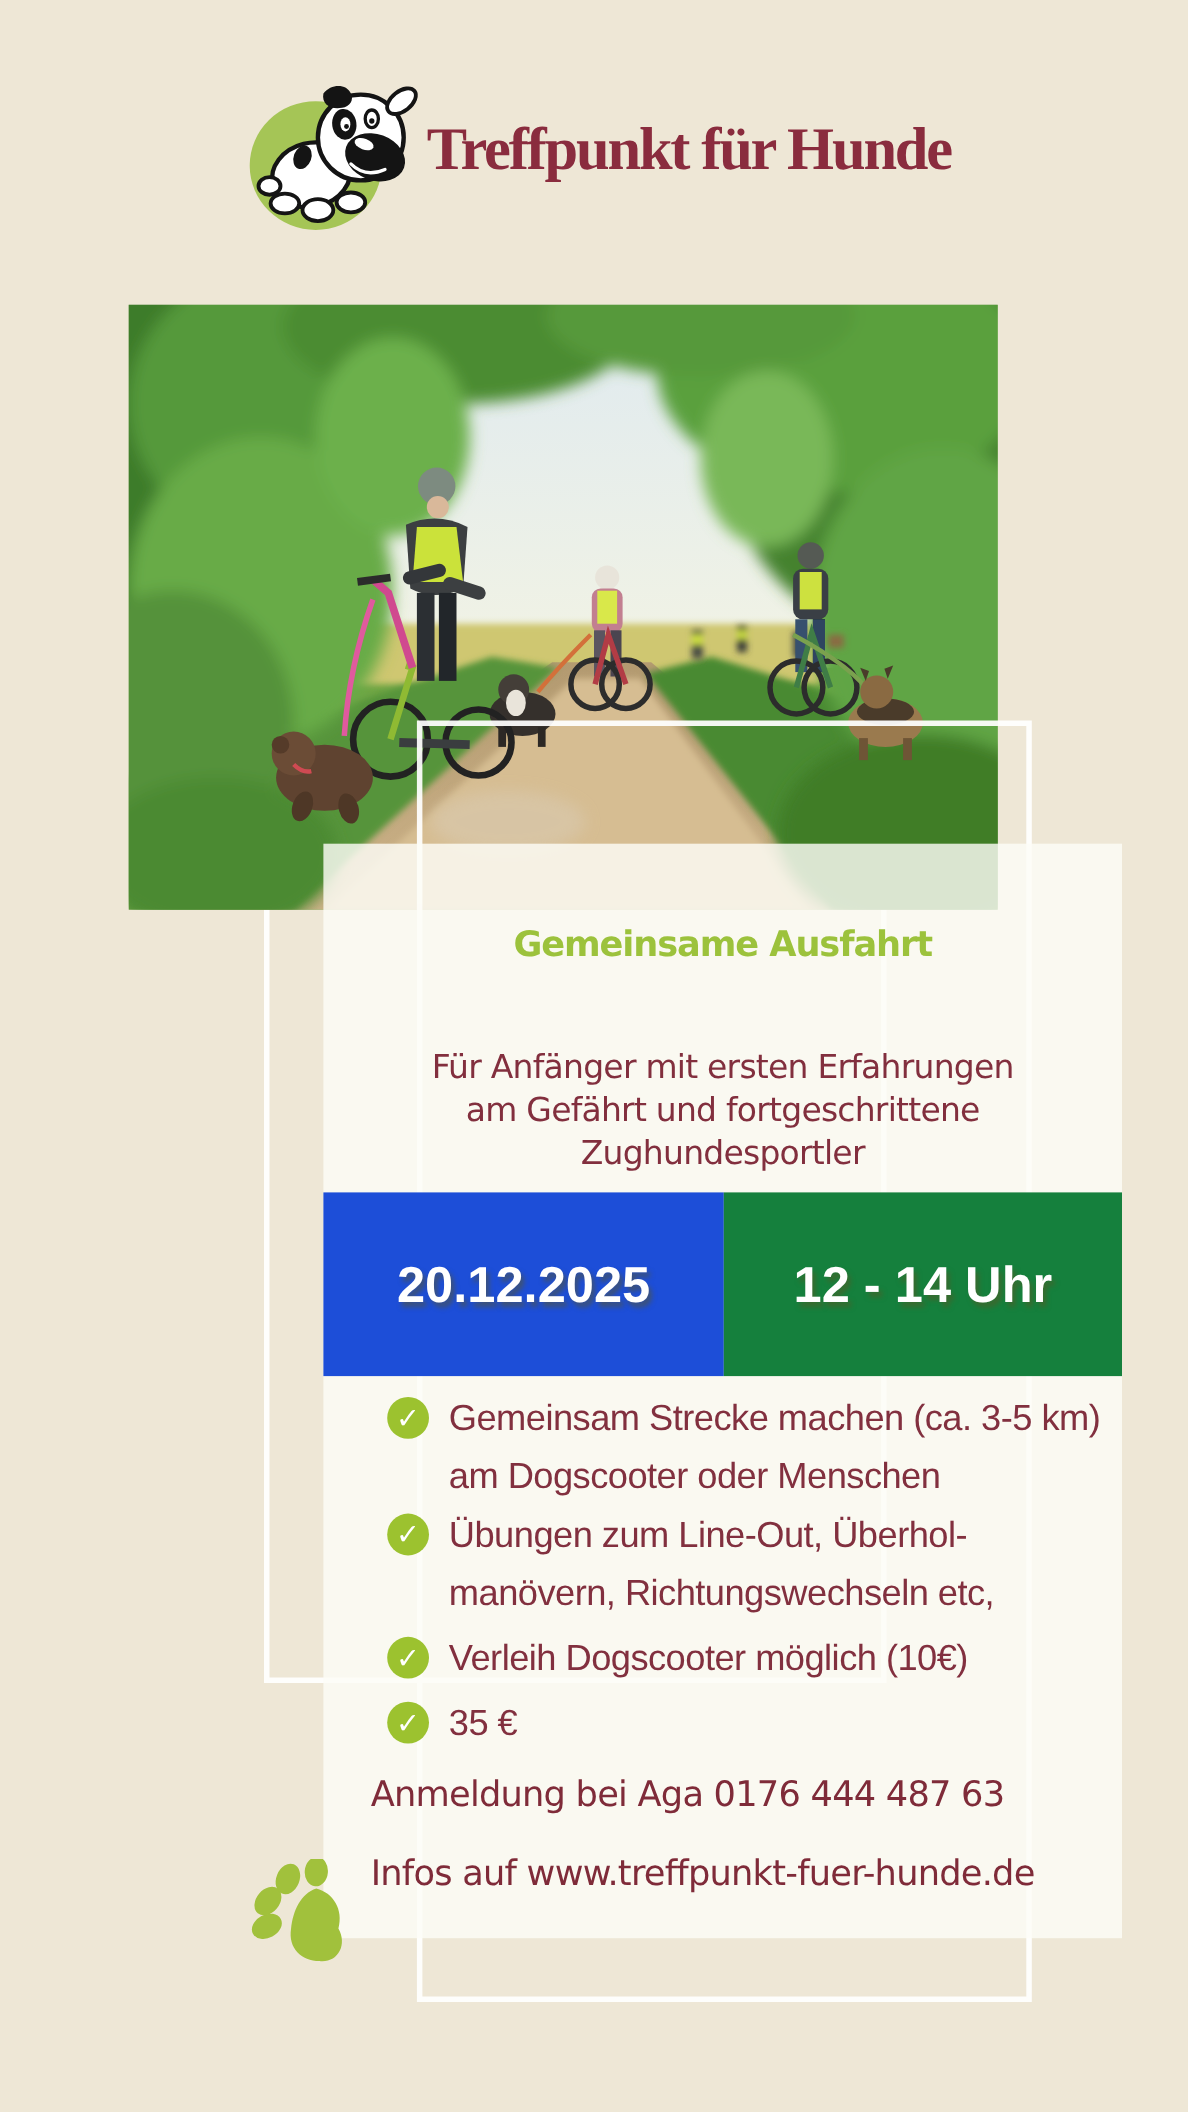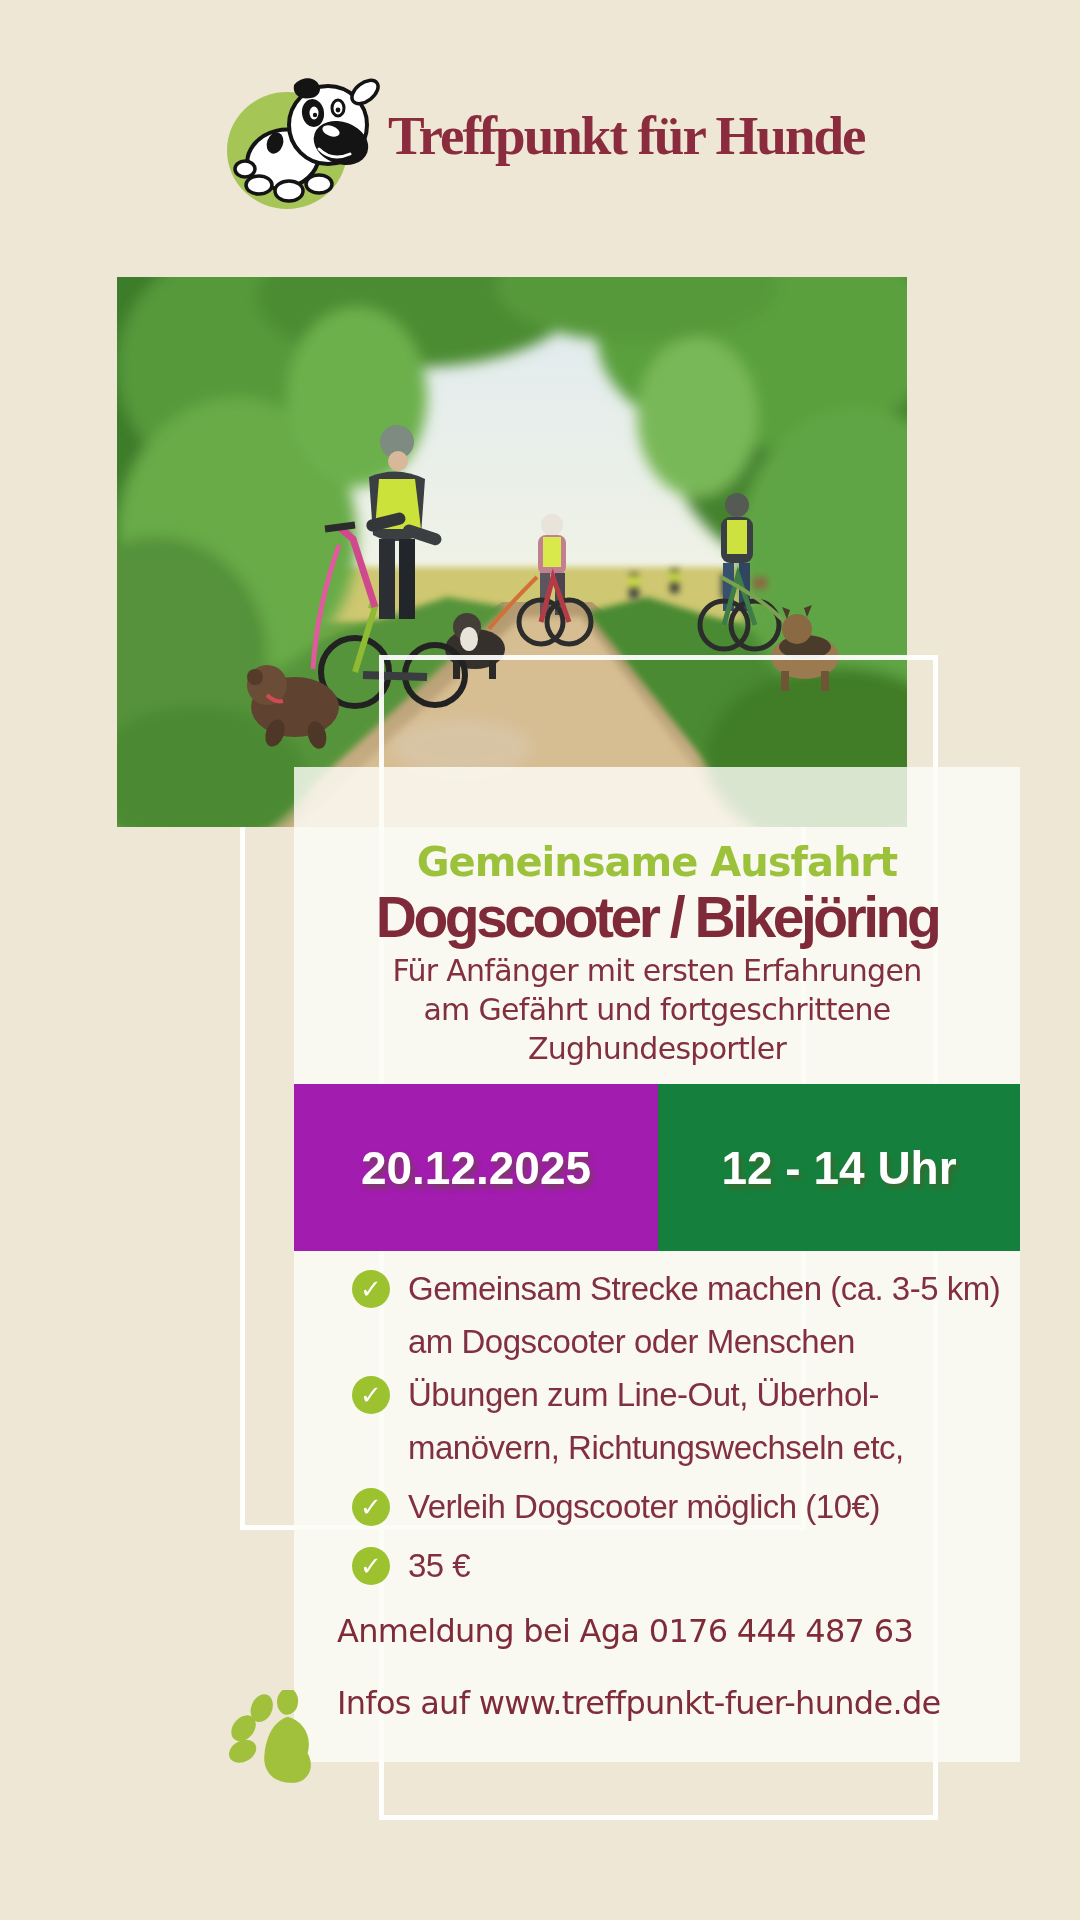--- a/index.html
+++ b/index.html
@@ -30,35 +30,35 @@
   
   .hero{position:absolute;left:117px;top:277px;width:790px;height:550px;z-index:2;}
   
   .card{
     position:absolute;left:294px;top:767px;width:726px;height:995px;
     background:rgba(253,252,247,0.82);z-index:4;
   }
   .kicker{
     position:absolute;left:294px;top:839px;width:726px;z-index:5;
     text-align:center;font-family:"DejaVu Sans",sans-serif;
-    font-size:40px;letter-spacing:-1px;color:#9cc23c;font-weight:700;
+    font-size:32px;letter-spacing:-1px;color:#9cc23c;font-weight:700;
   }
   .event-title{
     position:absolute;left:254px;top:884px;width:806px;z-index:5;
     text-align:center;font-weight:700;font-size:57px;letter-spacing:-3.5px;
     color:#7e2a39;white-space:nowrap;
   }
   .event-sub{
     position:absolute;left:294px;top:951px;width:726px;z-index:5;
     text-align:center;font-family:"DejaVu Sans",sans-serif;
     font-size:30px;line-height:39px;letter-spacing:-0.7px;color:#822f3e;
   }
   
   .bar{position:absolute;top:1084px;height:167px;z-index:5;display:flex;align-items:center;justify-content:center;}
-  .bar-date{left:294px;width:364px;background:#a21caf;}
+  .bar-date{left:294px;width:364px;background:#1d4ed8;}
   .bar-time{left:658px;width:362px;background:#15803d;}
   .bar span{
     font-weight:700;font-size:46px;color:#ffffff;letter-spacing:0;
     text-shadow:3px 4px 5px rgba(90,85,35,0.55);
   }
   
   .checklist{position:absolute;left:352px;top:1262px;width:680px;z-index:5;}
   .check-row{position:relative;padding-left:56px;}
   .check-row.gap{margin-top:6px;}
   .check-icon{
@@ -234,21 +234,20 @@
       <ellipse cx="200" cy="458" rx="9" ry="14" fill="#4e3726" transform="rotate(-15 200 458)"></ellipse>
       <path d="M150,418 q8,8 16,6" stroke="#cf4a52" stroke-width="4" fill="none"></path>
     </g>
   </svg>
 
   <div class="frame frame-front"></div>
 
   <div class="card"></div>
 
   <div class="kicker">Gemeinsame Ausfahrt</div>
-  <div class="event-title">Dogscooter / Bikejöring</div>
   <div class="event-sub">
     <div>Für Anfänger mit ersten Erfahrungen</div>
     <div>am Gefährt und fortgeschrittene</div>
     <div>Zughundesportler</div>
   </div>
 
   <div class="bar bar-date">
     <span>20.12.2025</span>
   </div>
   <div class="bar bar-time">

